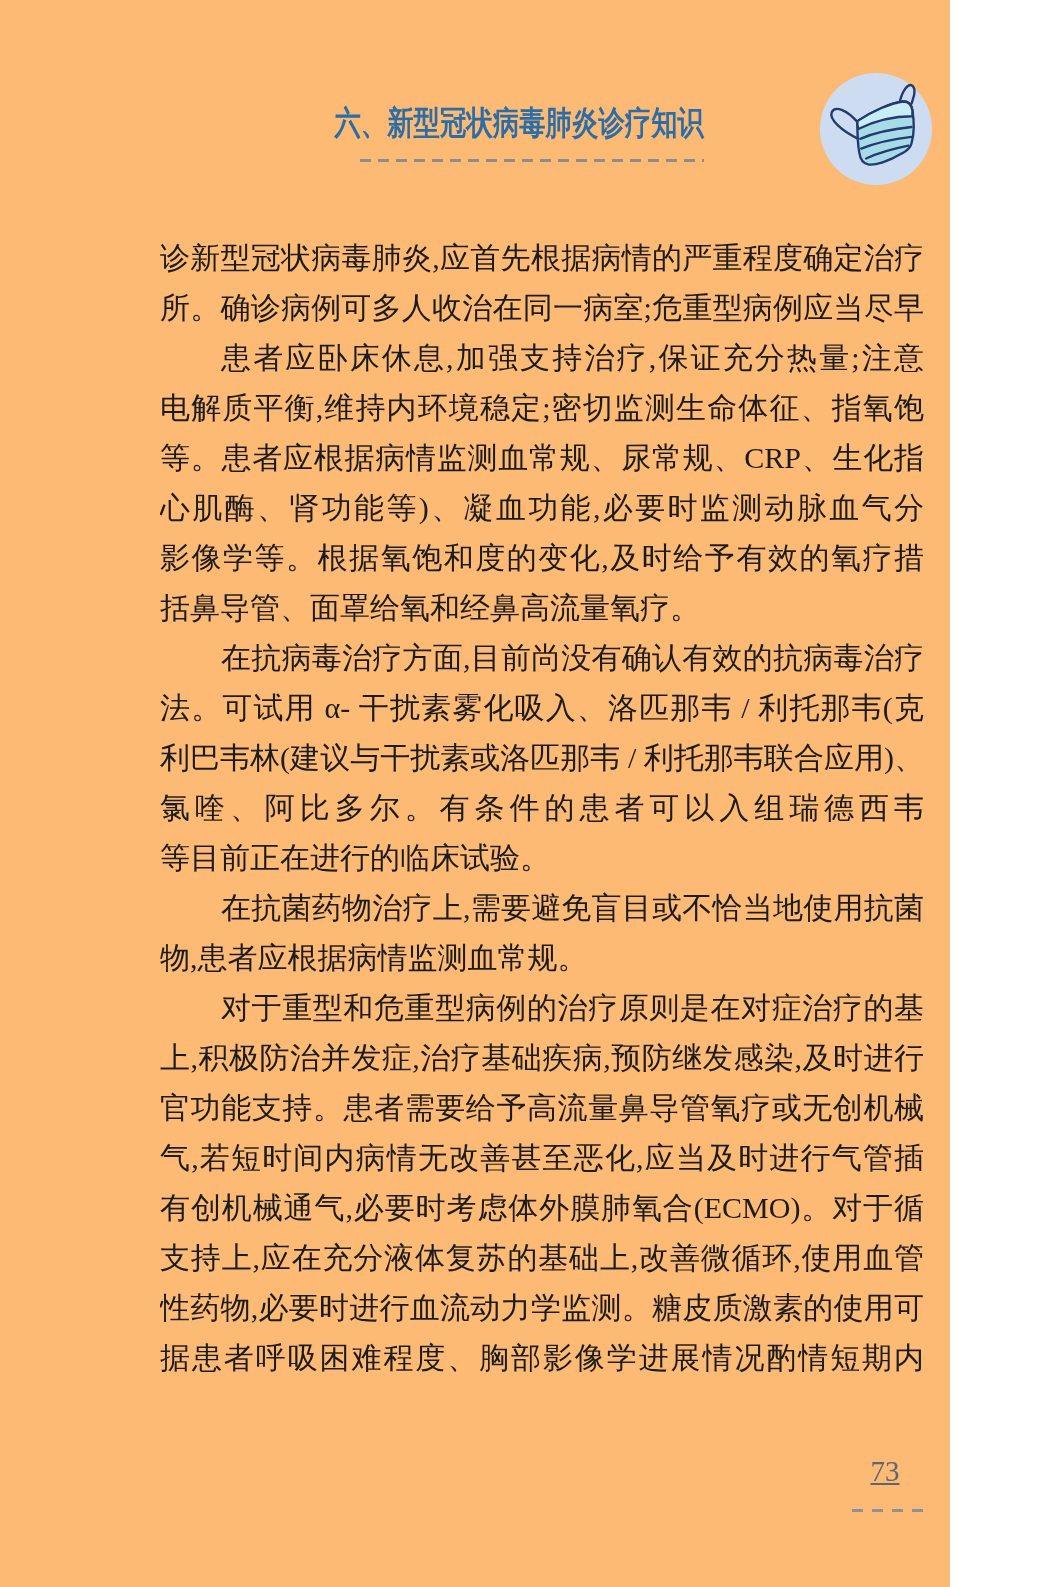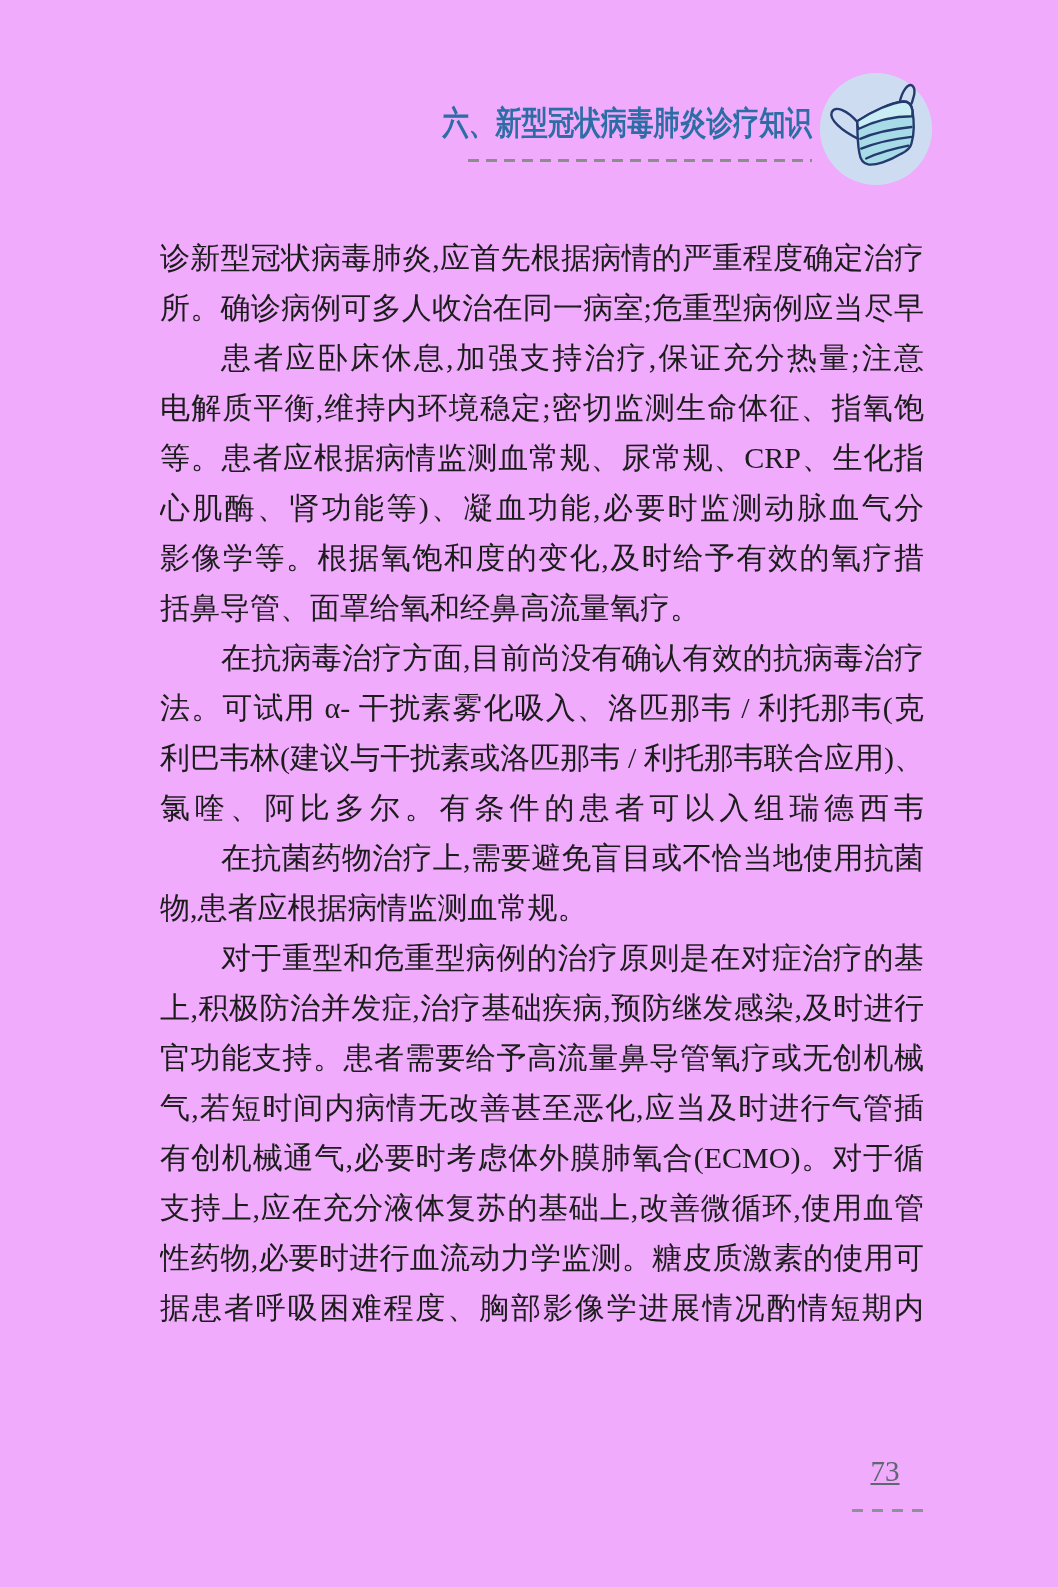--- a/index.html
+++ b/index.html
@@ -1,20 +1,20 @@
 <!DOCTYPE html>
 <html><head>
 <meta charset="utf-8">
 <style>
   html,body{margin:0;padding:0;background:#ffffff;}
   #page{
     position:relative;
-    width:1058px;
+    width:950px;
     height:1587px;
-    background:#f0abfc;
+    background:#fdba74;
     overflow:hidden;
     font-family:"Liberation Serif","DejaVu Serif",serif;
   }
   
   #chapter-title{
     position:absolute;
     top:101px;
     right:246px;
     font-size:33px;
     font-weight:bold;
@@ -118,20 +118,21 @@
       <div class="line indent">患者应卧床休息,加强支持治疗,保证充分热量;注意水、</div>
       <div class="line">电解质平衡,维持内环境稳定;密切监测生命体征、指氧饱和度</div>
       <div class="line">等。患者应根据病情监测血常规、尿常规、CRP、生化指标(肝酶、</div>
       <div class="line">心肌酶、肾功能等)、凝血功能,必要时监测动脉血气分析、胸部</div>
       <div class="line">影像学等。根据氧饱和度的变化,及时给予有效的氧疗措施,包</div>
       <div class="line end">括鼻导管、面罩给氧和经鼻高流量氧疗。</div>
       <div class="line indent">在抗病毒治疗方面,目前尚没有确认有效的抗病毒治疗方</div>
       <div class="line">法。可试用 α- 干扰素雾化吸入、洛匹那韦 / 利托那韦(克力芝),</div>
       <div class="line">利巴韦林(建议与干扰素或洛匹那韦 / 利托那韦联合应用)、磷酸</div>
       <div class="line">氯喹、阿比多尔。有条件的患者可以入组瑞德西韦(Remdesivir)</div>
+      <div class="line end">等目前正在进行的临床试验。</div>
       <div class="line indent">在抗菌药物治疗上,需要避免盲目或不恰当地使用抗菌药</div>
       <div class="line end">物,患者应根据病情监测血常规。</div>
       <div class="line indent">对于重型和危重型病例的治疗原则是在对症治疗的基础</div>
       <div class="line">上,积极防治并发症,治疗基础疾病,预防继发感染,及时进行器</div>
       <div class="line">官功能支持。患者需要给予高流量鼻导管氧疗或无创机械通</div>
       <div class="line">气,若短时间内病情无改善甚至恶化,应当及时进行气管插管和</div>
       <div class="line">有创机械通气,必要时考虑体外膜肺氧合(ECMO)。对于循环</div>
       <div class="line">支持上,应在充分液体复苏的基础上,改善微循环,使用血管活</div>
       <div class="line">性药物,必要时进行血流动力学监测。糖皮质激素的使用可根</div>
       <div class="line">据患者呼吸困难程度、胸部影像学进展情况酌情短期内(3~5 天)</div>

